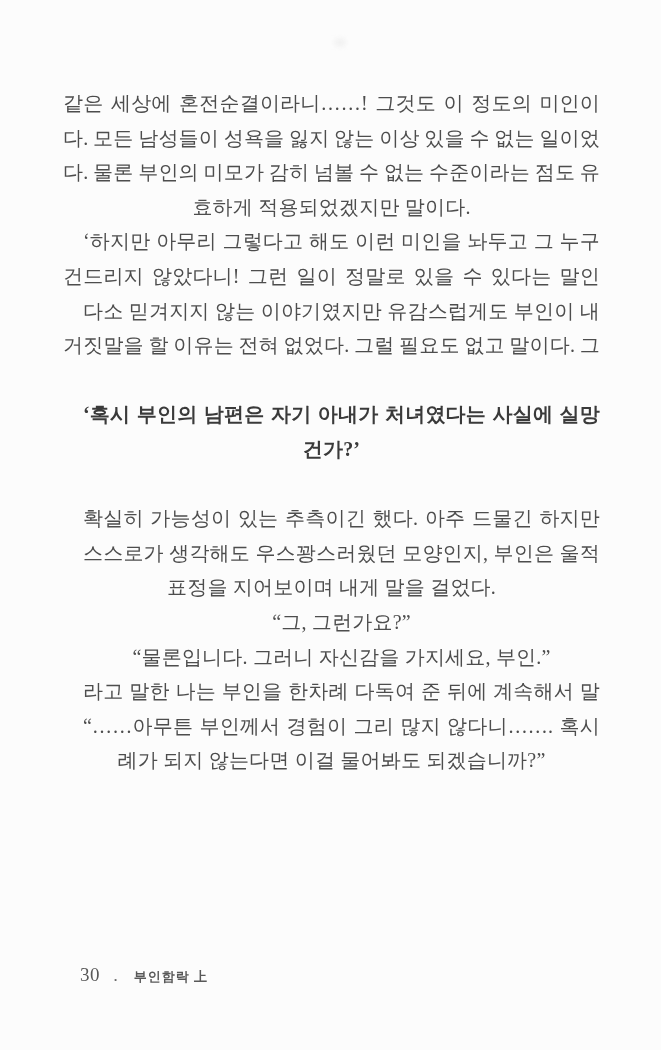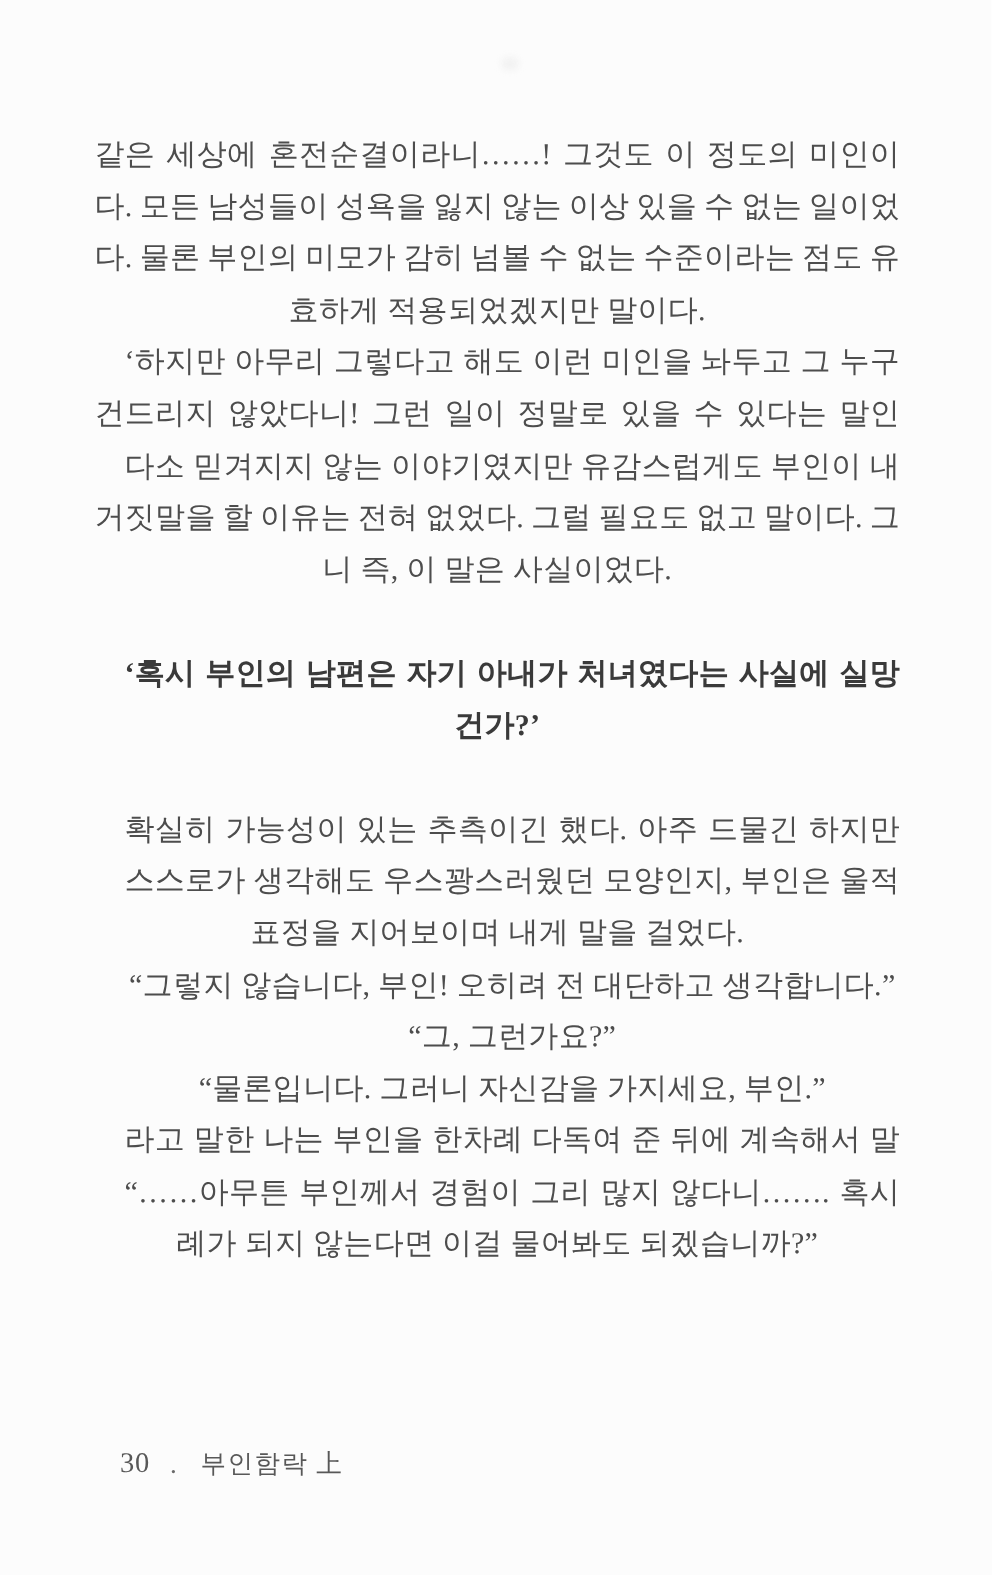--- a/index.html
+++ b/index.html
@@ -72,46 +72,45 @@
   .footer .pagenum {
     font-size: 19px;
   }
   .footer .sep {
     font-size: 9px;
     color: #6a6a6a;
     margin: 0 16px 0 14px;
     transform: translateY(-1px);
   }
   .footer .booktitle {
-    font-size: 17px;
+    font-size: 13px;
     letter-spacing: 1px;
+    font-weight: bold;
   }
 </style>
 </head>
 <body>
 
 <div class="page">
   <div class="smudge"></div>
 
   <div class="text-block" id="text-block">
       <div class="line j">같은 세상에 혼전순결이라니……! 그것도 이 정도의 미인이 말이</div>
       <div class="line j">다. 모든 남성들이 성욕을 잃지 않는 이상 있을 수 없는 일이었</div>
       <div class="line j">다. 물론 부인의 미모가 감히 넘볼 수 없는 수준이라는 점도 유</div>
       <div class="line">효하게 적용되었겠지만 말이다.</div>
       <div class="line j ind">‘하지만 아무리 그렇다고 해도 이런 미인을 놔두고 그 누구도</div>
       <div class="line j">건드리지 않았다니! 그런 일이 정말로 있을 수 있다는 말인가?’</div>
       <div class="line j ind">다소 믿겨지지 않는 이야기였지만 유감스럽게도 부인이 내게</div>
       <div class="line j">거짓말을 할 이유는 전혀 없었다. 그럴 필요도 없고 말이다. 그러</div>
-      <div class="line">니 즉, 이 말은 사실이었다.</div>
       <div class="line j ind b gap">‘혹시 부인의 남편은 자기 아내가 처녀였다는 사실에 실망한</div>
       <div class="line b">건가?’</div>
       <div class="line j ind gap">확실히 가능성이 있는 추측이긴 했다. 아주 드물긴 하지만 처</div>
       <div class="line j ind">스스로가 생각해도 우스꽝스러웠던 모양인지, 부인은 울적한</div>
       <div class="line">표정을 지어보이며 내게 말을 걸었다.</div>
-      <div class="line ind">“그렇지 않습니다, 부인! 오히려 전 대단하고 생각합니다.”</div>
       <div class="line ind">“그, 그런가요?”</div>
       <div class="line ind">“물론입니다. 그러니 자신감을 가지세요, 부인.”</div>
       <div class="line j ind">라고 말한 나는 부인을 한차례 다독여 준 뒤에 계속해서 말을</div>
       <div class="line j ind">“……아무튼 부인께서 경험이 그리 많지 않다니……. 혹시 실</div>
       <div class="line">례가 되지 않는다면 이걸 물어봐도 되겠습니까?”</div>
     </div>
 
   <div class="footer">
     <span class="pagenum">30</span>
     <span class="sep">•</span>

